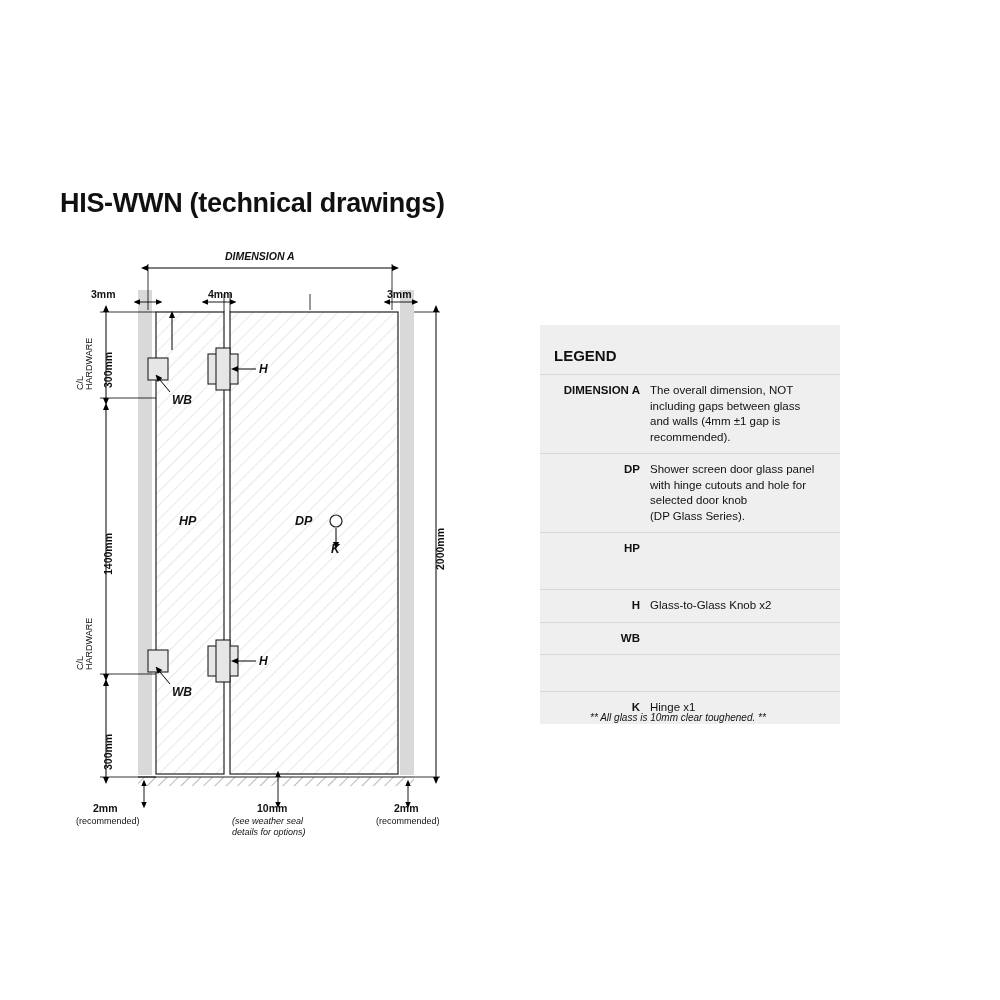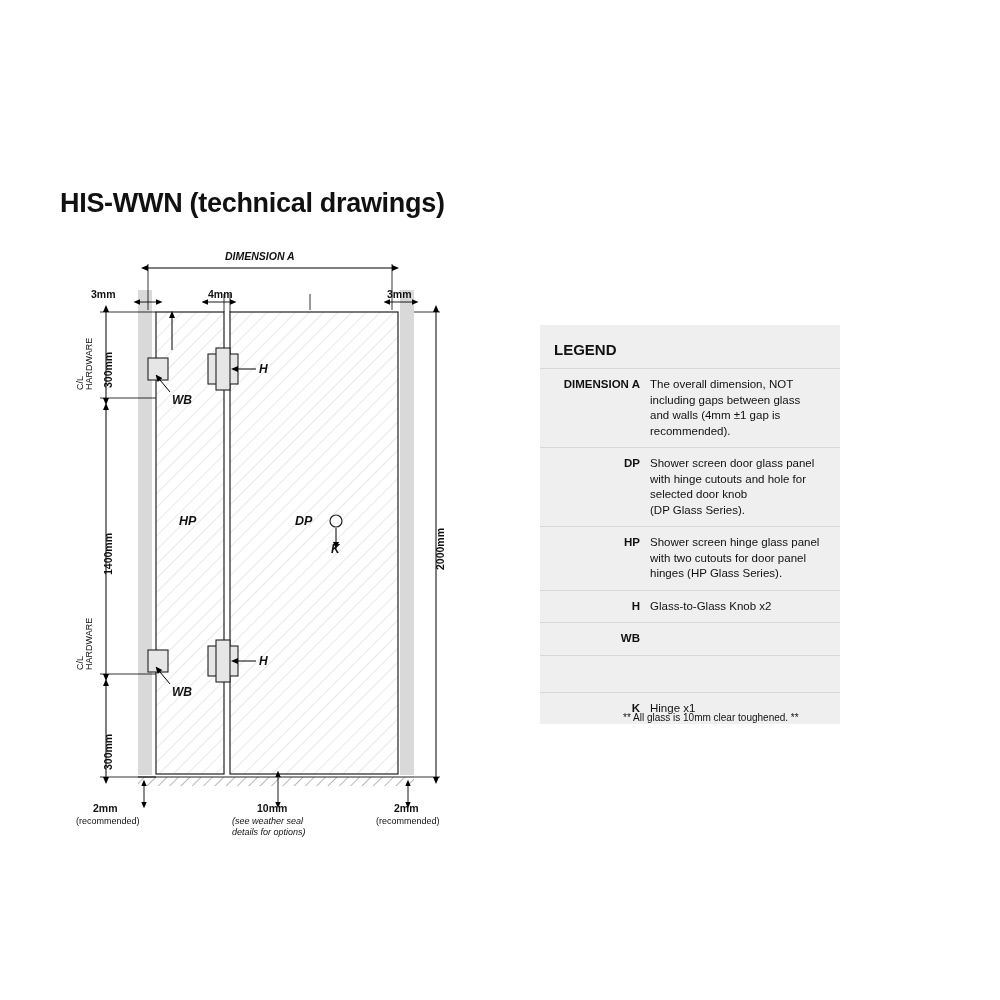--- a/index.html
+++ b/index.html
@@ -74,34 +74,34 @@
     line-height: 1.35;
   }
   #legend .val {
     flex: 1;
     font-size: 11.5px;
     line-height: 1.35;
     color: #111;
     white-space: pre-line;
   }
   #legend-header {
-    padding: 16px 0 10px 14px;
+    padding: 22px 0 10px 14px;
     font-size: 15px;
     font-weight: bold;
     border-bottom: 1px solid #d8d8d8;
   }
   #legend .row.tall { min-height: 40px; }
   #legend .row.spacer { height: 20px; border-bottom: 1px solid #d8d8d8; }
   #legend-note {
     position: absolute;
     left: 590px;
     top: 712px;
     font-size: 10px;
-    color: #111;
-    margin-left: 33px;
+    font-style: italic;
+    color: #111;
   }
   .wide-val { white-space: nowrap; }
 </style>
 </head>
 <body>
 
 <div class="page-title">HIS-WWN (technical drawings)</div>
 
 <div id="drawing">
 
@@ -233,23 +233,20 @@
   </div>
   <div class="row tall">
     <div class="key">DP</div>
     <div class="val">Shower screen door glass panel
 with hinge cutouts and hole for
 selected door knob
 (DP Glass Series).</div>
   </div>
   <div class="row tall">
     <div class="key">HP</div>
-    <div class="val">Shower screen hinge glass panel
-with two cutouts for door panel
-hinges (HP Glass Series).</div>
   </div>
   <div class="row">
     <div class="key">H</div>
     <div class="val">Glass-to-Glass Knob x2</div>
   </div>
   <div class="row">
     <div class="key">WB</div>
   </div>
   <div class="row spacer">
     <div class="key"></div>

